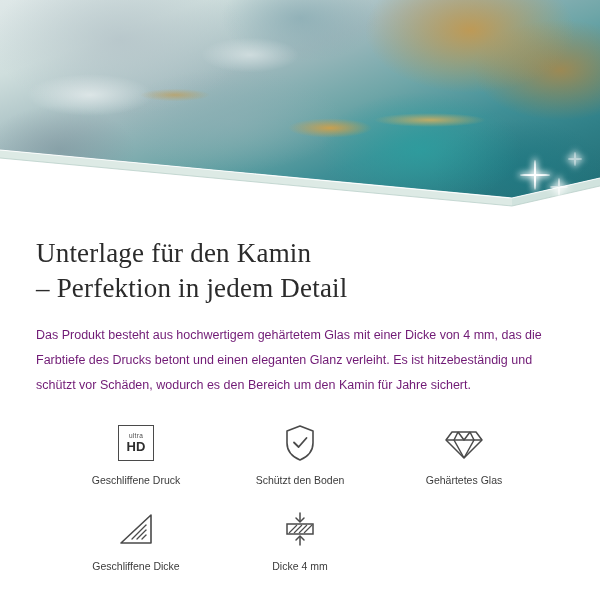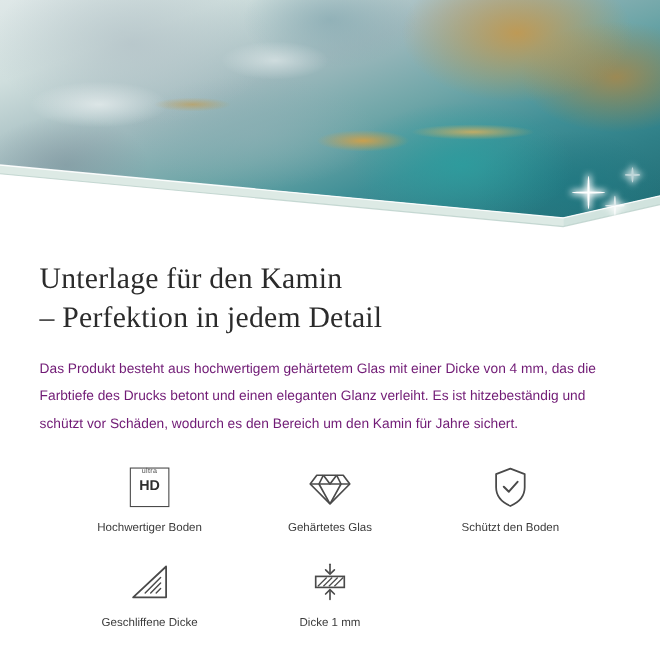--- a/index.html
+++ b/index.html
@@ -162,21 +162,21 @@
 
   svg { display: block; }
 
   .hd-box {
     width: 34px;
     height: 34px;
     border: 1.6px solid #4a4a4a;
     display: flex;
     flex-direction: column;
     align-items: center;
-    justify-content: flex-start;
+    justify-content: center;
     line-height: 1;
   }
   .hd-box .ultra {
     font-size: 6.5px;
     letter-spacing: .3px;
     color: #4a4a4a;
     margin-bottom: 1px;
   }
   .hd-box .hd {
     font-size: 13px;
@@ -214,50 +214,50 @@
     <div class="features">
 
 
       <div class="feature">
         <div class="feature-icon">
           <div class="hd-box">
             <span class="ultra">ultra</span>
             <span class="hd">HD</span>
           </div>
         </div>
-        <div class="feature-label">Hochwertiger Boden</div>
+        <div class="feature-label">Geschliffene Druck</div>
+      </div>
+
+      <div class="feature">
+        <div class="feature-icon">
+          <svg width="40" height="44" viewBox="0 0 40 44">
+            <path d="M20 5 L33 10 V22 C33 30.5 27 36 20 39 C13 36 7 30.5 7 22 V10 Z" fill="none" stroke="#4a4a4a" stroke-width="1.6" stroke-linejoin="round"></path>
+            <polyline points="14,21.5 18.6,26 26.5,17" fill="none" stroke="#4a4a4a" stroke-width="1.8" stroke-linecap="round" stroke-linejoin="round"></polyline>
+          </svg>
+        </div>
+        <div class="feature-label">Schützt den Boden</div>
       </div>
 
       <div class="feature">
         <div class="feature-icon">
           <svg width="44" height="40" viewBox="0 0 44 40">
             <g fill="none" stroke="#4a4a4a" stroke-width="1.5" stroke-linejoin="round">
               <path d="M10 9 H34 L40 17 L22 35 L4 17 Z"></path>
               <path d="M4 17 H40"></path>
               <path d="M16 9 L12 17 L22 35"></path>
               <path d="M28 9 L32 17 L22 35"></path>
               <path d="M16 9 L22 17 L28 9"></path>
             </g>
           </svg>
         </div>
         <div class="feature-label">Gehärtetes Glas</div>
       </div>
 
       <div class="feature">
         <div class="feature-icon">
-          <svg width="40" height="44" viewBox="0 0 40 44">
-            <path d="M20 5 L33 10 V22 C33 30.5 27 36 20 39 C13 36 7 30.5 7 22 V10 Z" fill="none" stroke="#4a4a4a" stroke-width="1.6" stroke-linejoin="round"></path>
-            <polyline points="14,21.5 18.6,26 26.5,17" fill="none" stroke="#4a4a4a" stroke-width="1.8" stroke-linecap="round" stroke-linejoin="round"></polyline>
-          </svg>
-        </div>
-        <div class="feature-label">Schützt den Boden</div>
-      </div>
-
-      <div class="feature">
-        <div class="feature-icon">
           <svg width="42" height="40" viewBox="0 0 42 40">
             <path d="M6 34 L36 34 L36 6 Z" fill="none" stroke="#4a4a4a" stroke-width="1.6" stroke-linejoin="round"></path>
             <g stroke="#4a4a4a" stroke-width="1.3" stroke-linecap="round">
               <line x1="17" y1="30" x2="31" y2="16"></line>
               <line x1="22" y1="30" x2="31" y2="21"></line>
               <line x1="27" y1="30" x2="31" y2="26"></line>
             </g>
           </svg>
         </div>
         <div class="feature-label">Geschliffene Dicke</div>
@@ -274,18 +274,18 @@
             </g>
             <rect x="8" y="16" width="26" height="10" fill="none" stroke="#4a4a4a" stroke-width="1.5"></rect>
             <g stroke="#4a4a4a" stroke-width="1.1">
               <line x1="10" y1="25" x2="18" y2="17"></line>
               <line x1="15" y1="25" x2="23" y2="17"></line>
               <line x1="20" y1="25" x2="28" y2="17"></line>
               <line x1="25" y1="25" x2="33" y2="17"></line>
             </g>
           </svg>
         </div>
-        <div class="feature-label">Dicke 1 mm</div>
+        <div class="feature-label">Dicke 4 mm</div>
       </div>
 
     </div>
   </div>
 </div>
 
 </body></html>

